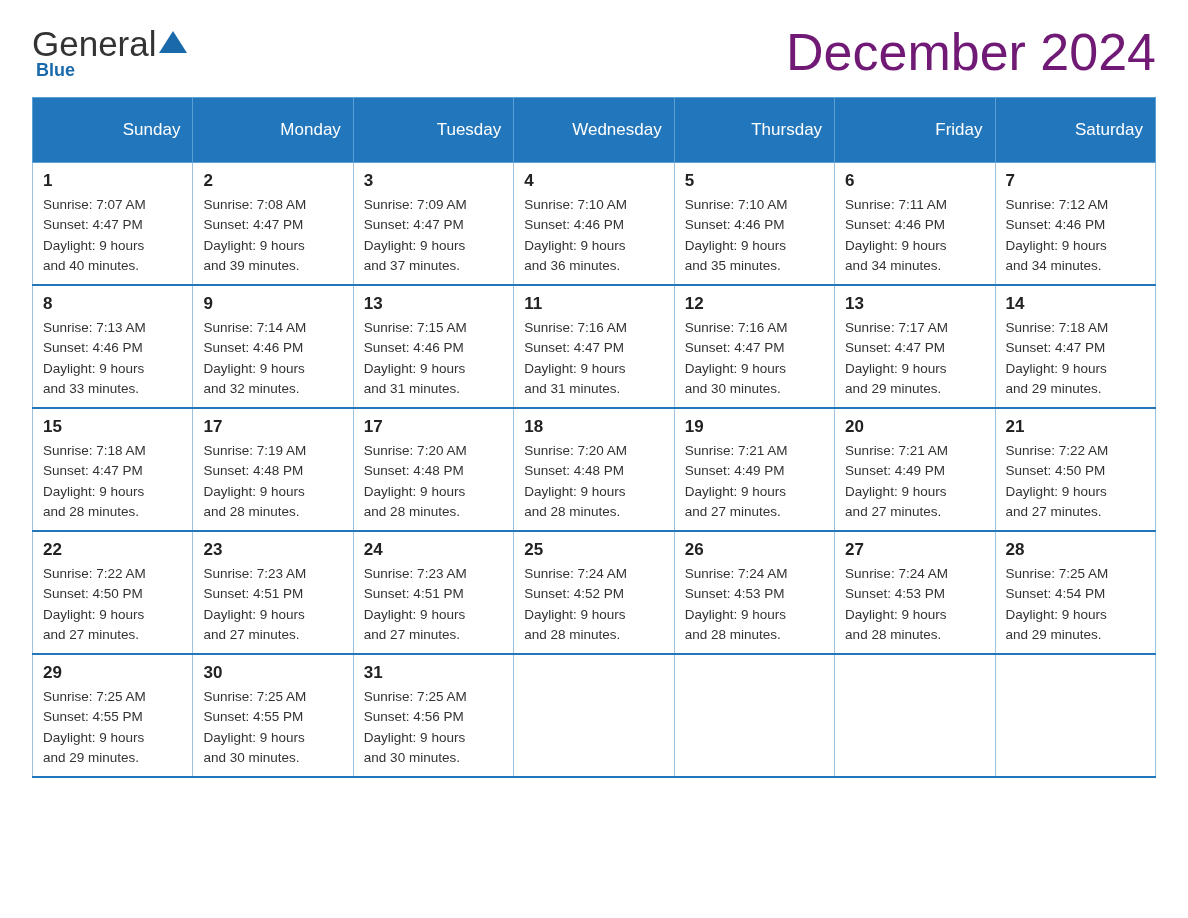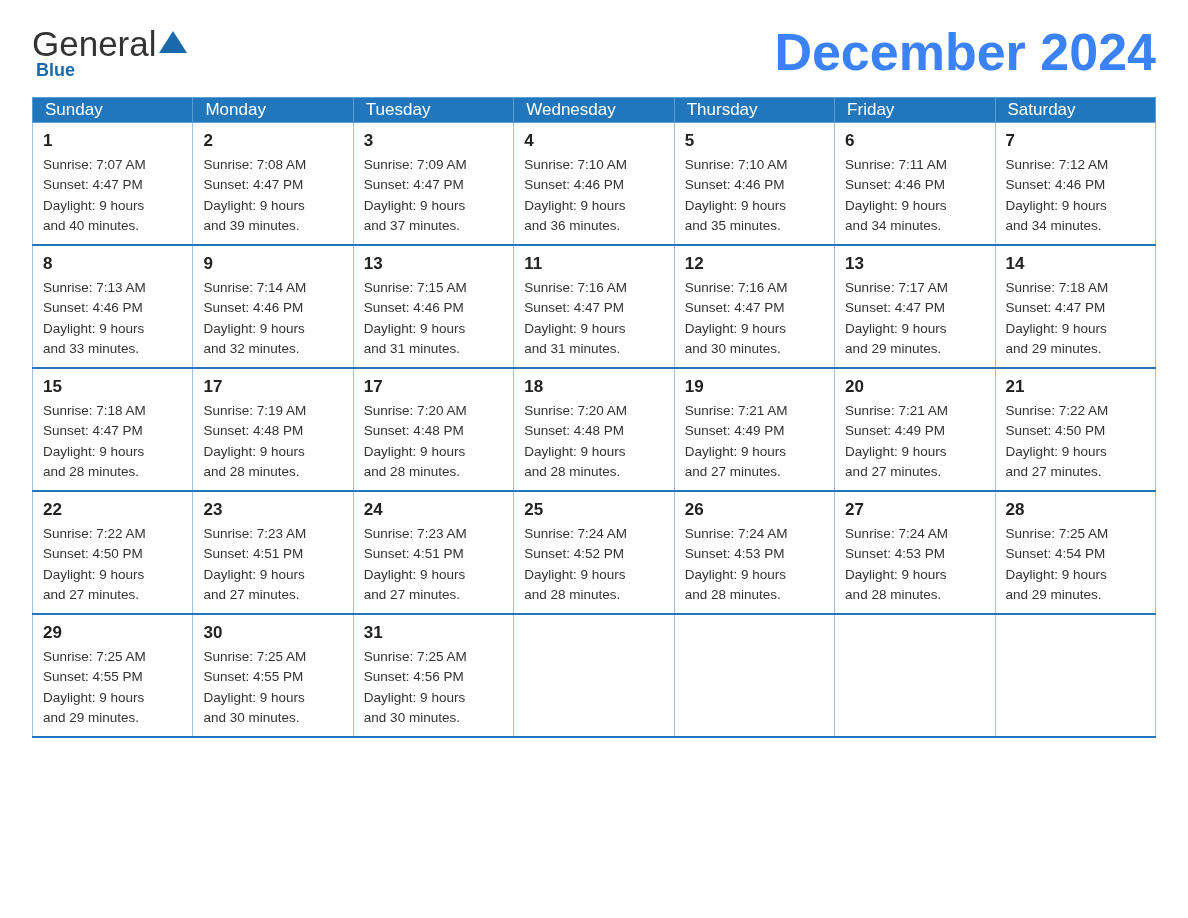--- a/index.html
+++ b/index.html
@@ -44,41 +44,41 @@
       color: #1a6aab;
       font-weight: bold;
       margin-left: 4px;
       margin-top: -4px;
     }
     .title-section {
       text-align: right;
     }
     .month-title {
       font-size: 52px;
-      font-weight: bold;
-      color: #3b82f6;
+      font-weight: normal;
+      color: #701a75;
       line-height: 1.1;
     }
     .location {
       font-size: 22px;
       color: #333;
       margin-top: 4px;
     }
     .calendar {
       width: 100%;
       border-collapse: collapse;
       margin-top: 8px;
     }
     .calendar thead tr th {
       background-color: #2176bc;
       color: #fff;
       font-size: 17px;
       font-weight: normal;
-      padding: 2px 12px;
-      text-align: left;
+      padding: 22px 12px;
+      text-align: right;
       border: 1px solid #5a9fd4;
     }
     .calendar tbody tr td {
       border: 1px solid #9dc3e0;
       vertical-align: top;
       padding: 8px 10px;
       width: 14.28%;
       min-height: 100px;
     }
     .calendar tbody tr {

